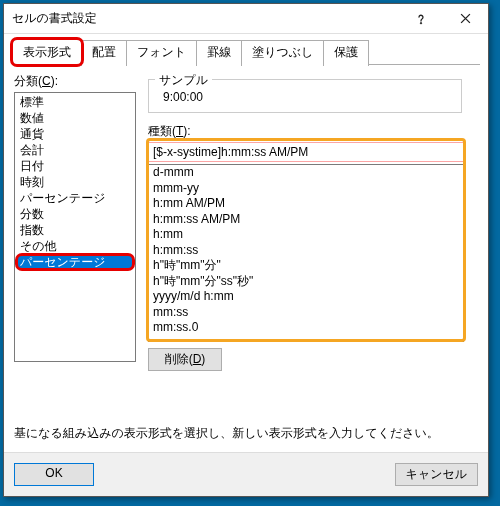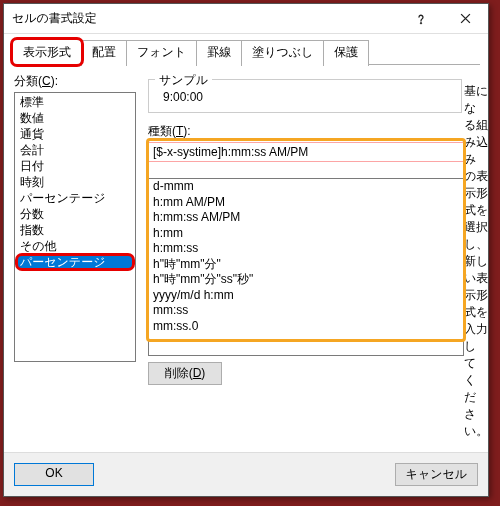--- a/index.html
+++ b/index.html
@@ -1,42 +1,42 @@
 <!DOCTYPE html>
 <html><head>
 <meta charset="utf-8">
 <style>
   * { box-sizing: border-box; }
   body { margin:0; padding:0; font-family:"Yu Gothic UI","Meiryo UI",sans-serif; font-size:12px; background:#888; }
-  .shadow { width:500px; height:506px; background:#7f1d1d; position:relative; }
+  .shadow { width:500px; height:506px; background:#0369a1; position:relative; }
   .window { position:absolute; left:3px; top:3px; width:486px; height:494px; background:#fff; border:1px solid #555; display:flex; flex-direction:column; box-shadow:2px 2px 6px rgba(0,0,0,0.4); }
   .titlebar { height:30px; display:flex; align-items:center; padding:0 0 0 8px; color:#000; border-bottom:1px solid #e0e0e0; }
   .titlebar .title { flex:1; font-size:12px; }
   .tbtn { width:45px; height:30px; display:flex; align-items:center; justify-content:center; color:#222; }
   .tbtn svg { stroke:#222; }
   .tabs { display:flex; padding:4px 8px 0 8px; gap:0; }
   .tab { padding:4px 10px 3px 10px; border:1px solid #adadad; border-bottom:none; background:#fff; margin-right:-1px; position:relative; top:1px; }
   .tab.inactive { background:#fff; top:2px; padding-top:3px; }
   .tab.active { border-bottom:1px solid #fff; z-index:2; }
   .tab.highlight { outline:3px solid #e60000; outline-offset:-1px; border-radius:5px; }
   .tabline { height:1px; background:#adadad; margin:0 8px; }
-  .body { flex:1; padding:8px 10px 4px 10px; display:flex; flex-direction:row; }
+  .body { flex:1; padding:8px 10px 4px 10px; display:flex; flex-direction:column; }
   .upper { flex:1; display:flex; gap:12px; }
   .lbl { margin-bottom:2px; }
   .catlist { width:122px; height:270px; border:1px solid #7a7a7a; padding:1px; overflow:hidden; background:#fff; }
   .catlist .item { padding:0 4px; line-height:16px; cursor:default; }
   .catlist .item.sel { background:#0078d7; color:#fff; }
   .catlist .item.hl { outline:3px solid #e60000; outline-offset:-2px; border-radius:6px; }
   .right { flex:1; display:flex; flex-direction:column; }
   .sample { border:1px solid #ccc; padding:6px 8px 8px 8px; width:314px; position:relative; margin-top:6px; }
   .sample .slabel { position:absolute; top:-8px; left:6px; background:#fff; padding:0 4px; font-size:12px; }
   .sample .sval { padding:4px 2px 0 6px; }
   .typelbl { margin-top:10px; }
   .typeinput { width:316px; border:1px solid #fca5a5; padding:2px 4px; margin-top:2px; font-size:12px; }
-  .fmtlist { width:316px; height:178px; border:1px solid #7a7a7a; margin-top:16px; overflow-y:scroll; background:#fff; position:relative; }
+  .fmtlist { width:316px; height:178px; border:1px solid #7a7a7a; margin-top:2px; overflow-y:scroll; background:#fff; position:relative; }
   .fmtlist .fitem { padding:0 4px; line-height:15.5px; cursor:default; }
   .fmtwrap { position:relative; }
   .orangebox { position:absolute; top:-24px; left:-2px; width:320px; height:204px; border:3px solid #f5a623; border-radius:4px; pointer-events:none; }
   .delrow { display:flex; justify-content:flex-start; margin-top:6px; width:316px; }
   .btn { min-width:74px; padding:2px 10px; border:1px solid #adadad; background:#e1e1e1; text-align:center; }
   .hint { margin-top:8px; padding:2px 0 6px 0; }
   .footer { border-top:1px solid #ddd; background:#f0f0f0; padding:10px; display:flex; justify-content:space-between; gap:8px; }
   .btn.ok { background:#e1e1e1; outline:1px solid #0078d7; outline-offset:-1px; min-width:80px; }
   .btn.cancel { min-width:80px; }
   u.ak { text-decoration:underline; }
@@ -100,20 +100,21 @@
         </div>
 
         <div class="typelbl">
           <span>種類(</span><u class="ak">T</u><span>):</span>
         </div>
         <input class="typeinput" value="[$-x-systime]h:mm:ss AM/PM" style="">
 
         <div class="fmtwrap">
           <div class="fmtlist">
             <div class="fitem">d-mmm</div>
+            <div class="fitem">mmm-yy</div>
             <div class="fitem">h:mm AM/PM</div>
             <div class="fitem">h:mm:ss AM/PM</div>
             <div class="fitem">h:mm</div>
             <div class="fitem">h:mm:ss</div>
             <div class="fitem">h"時"mm"分"</div>
             <div class="fitem">h"時"mm"分"ss"秒"</div>
             <div class="fitem">yyyy/m/d h:mm</div>
             <div class="fitem">mm:ss</div>
             <div class="fitem">mm:ss.0</div>
           </div>

